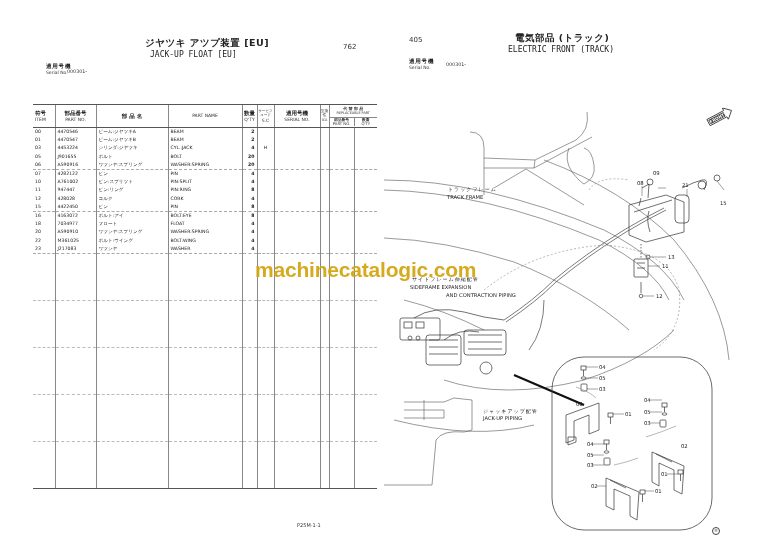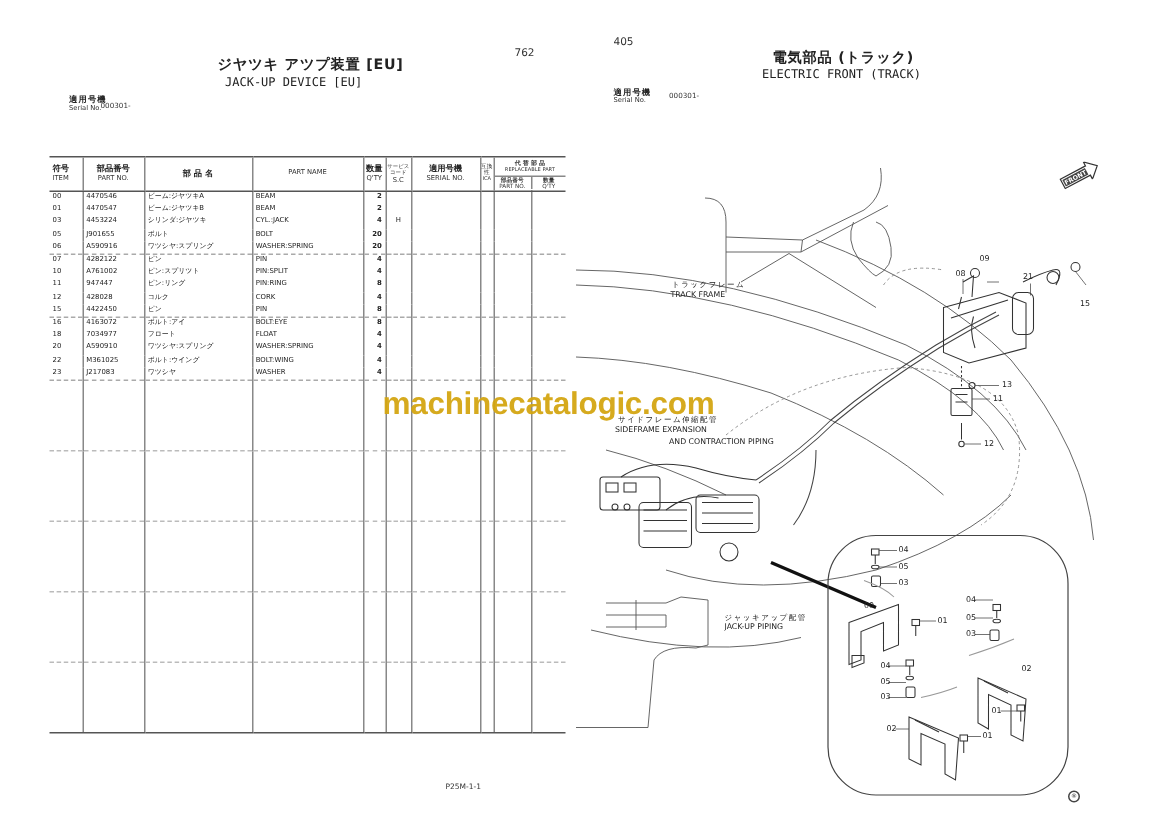--- a/index.html
+++ b/index.html
@@ -3,21 +3,21 @@
 <meta charset="utf-8">
 <style>
   * { box-sizing: border-box; margin: 0; padding: 0; }
   html, body { width: 768px; height: 543px; overflow: hidden; background: #ffffff; }
   body { position: relative; font-family: "DejaVu Sans", sans-serif; color: #222; }
 
   .page { position: absolute; top: 0; height: 543px; }
   .page-left { left: 0; width: 384px; }
   .page-right { left: 384px; width: 384px; }
 
-  .page-num { position: absolute; font-size: 7px; color: #333; }
+  .page-num { position: absolute; font-size: 7px; color: #333; margin-top: 12px; }
   .title-jp { position: absolute; font-size: 9.5px; font-weight: bold; color: #222; letter-spacing: 0.5px; white-space: nowrap; }
   .title-en { position: absolute; font-family: "DejaVu Sans Mono", monospace; font-size: 8px; color: #222; white-space: nowrap; }
 
   .serial-block { position: absolute; }
   .serial-jp { font-size: 5.5px; font-weight: bold; letter-spacing: 0.8px; color: #222; }
   .serial-en { font-size: 4.5px; color: #333; }
   .serial-val { position: absolute; font-size: 4.8px; color: #333; white-space: nowrap; }
 
   
   .parts-table { position: absolute; left: 33px; top: 104px; width: 344px; border-collapse: collapse; table-layout: fixed; }
@@ -43,21 +43,21 @@
 
   .watermark { position: absolute; left: 255px; top: 258px; font-family: "Liberation Sans", sans-serif; font-weight: bold; font-size: 21px; color: #d4a612; letter-spacing: -0.2px; white-space: nowrap; opacity: 0.95; }
   .copyright-mark { position: absolute; left: 712px; top: 527px; width: 8px; height: 8px; border: 1px solid #444; border-radius: 50%; font-size: 4px; line-height: 6px; text-align: center; color: #333; }
 </style>
 </head>
 <body>
 
 <div class="page page-left">
   <div class="page-num" style="left:343px; top:31px;">762</div>
   <div class="title-jp" style="left:145px; top:37px;">ジヤツキ アツプ装置 [EU]</div>
-  <div class="title-en" style="left:150px; top:50px;">JACK-UP DEVICE [EU]</div>
+  <div class="title-en" style="left:150px; top:50px;">JACK-UP FLOAT [EU]</div>
 
   <div class="serial-block" style="left:46px; top:63px;">
     <div class="serial-jp">適用号機</div>
     <div class="serial-en">Serial No.</div>
   </div>
   <div class="serial-val" style="left:67px; top:69px;">000301-</div>
 
   <table class="parts-table">
     <colgroup>
       <col style="width:22px">

